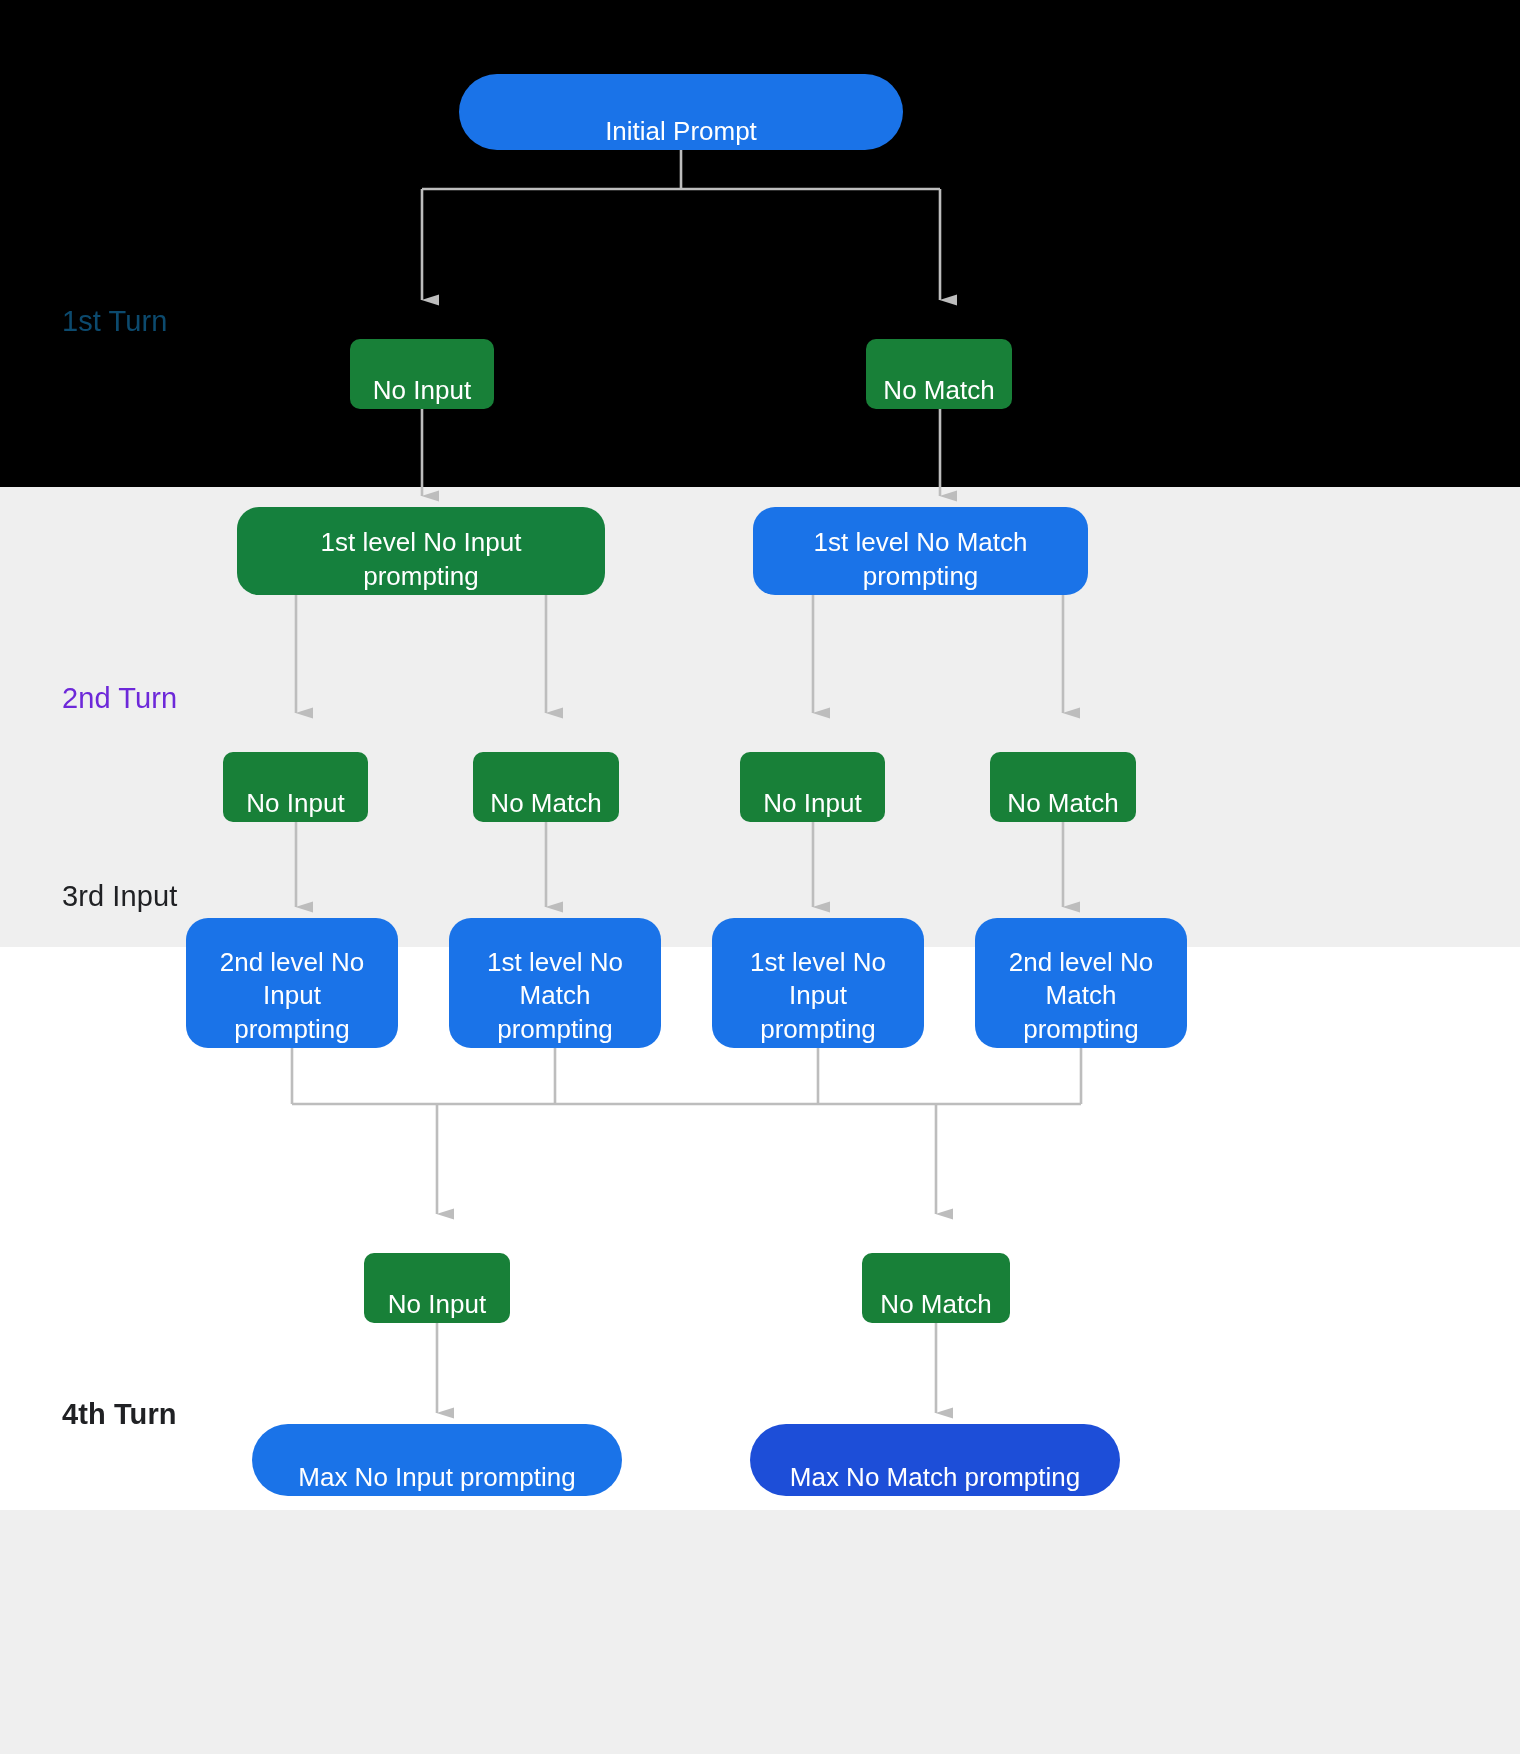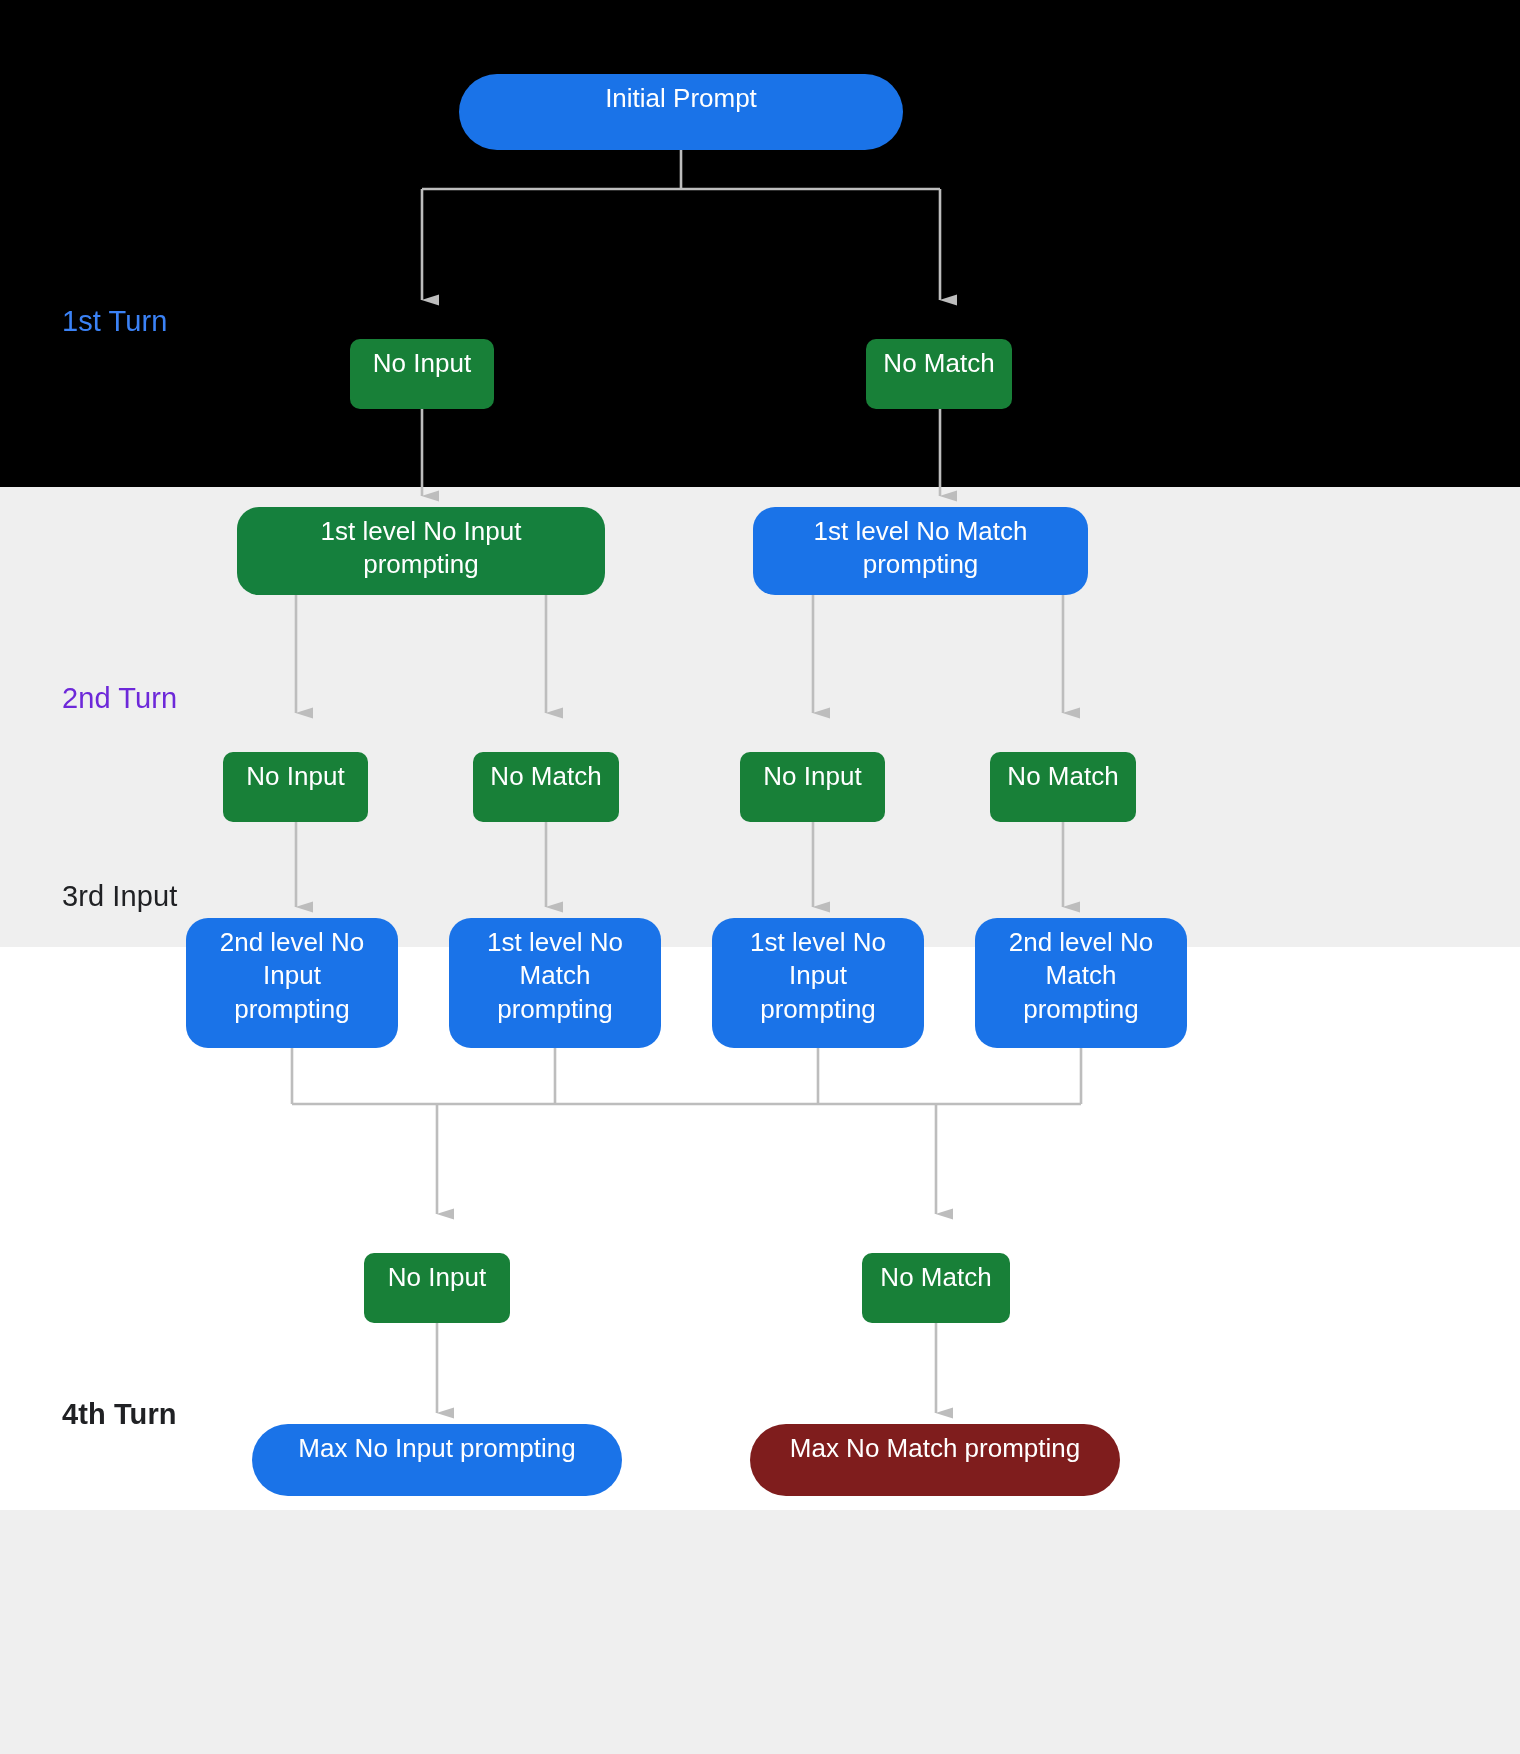--- a/index.html
+++ b/index.html
@@ -35,27 +35,27 @@
     left: 0;
     top: 0;
     width: 1520px;
     height: 1754px;
     pointer-events: none;
   }
   
   .node {
     position: absolute;
     display: flex;
-    align-items: flex-start;
+    align-items: flex-end;
     justify-content: center;
     text-align: center;
     color: #ffffff;
     box-sizing: border-box;
     line-height: 1.28;
-    padding: 8px 8px;
+    padding: 2px 8px;
   }
   .node.pill {
     background: #1a73e8;
     border-radius: 44px;
     font-size: 26px;
   }
   .node.rounded {
     background: #1a73e8;
     border-radius: 22px;
     font-size: 26px;
@@ -110,21 +110,21 @@
       <path d="M1081,1048 L1081,1104"></path>
       <path d="M292,1104 L1081,1104"></path>
       <path d="M437,1104 L437,1214" marker-end="url(#ah)"></path>
       <path d="M936,1104 L936,1214" marker-end="url(#ah)"></path>
 
       <path d="M437,1295 L437,1413" marker-end="url(#ah)"></path>
       <path d="M936,1295 L936,1413" marker-end="url(#ah)"></path>
     </g>
   </svg>
 
-  <div class="turn-label" id="tl0" style="left: 62px; top: 305px; color: #3b82f6;">1st Turn</div>
+  <div class="turn-label" id="tl0" style="left: 62px; top: 305px; color: #0c4a6e;">1st Turn</div>
   <div class="turn-label" id="tl1" style="left: 62px; top: 682px; color: #6d28d9;">2nd Turn</div>
   <div class="turn-label" id="tl2" style="left: 62px; top: 880px; color: rgb(32, 33, 36);">3rd Input</div>
   <div class="turn-label" id="tl3" style="left: 62px; top: 1398px; color: rgb(32, 33, 36); font-weight: bold;">4th Turn</div>
 
   <div id="node-layer">
       <div class="node pill" style="left: 459px; top: 74px; width: 444px; height: 76px; background: rgb(26, 115, 232);">
         <span>Initial Prompt</span>
       </div>
       <div class="node green" style="left: 350px; top: 311px; width: 144px; height: 70px; background: rgb(24, 128, 56);">
         <span>No Input</span>
@@ -164,18 +164,18 @@
       </div>
       <div class="node green" style="left: 364px; top: 1225px; width: 146px; height: 70px; background: rgb(24, 128, 56);">
         <span>No Input</span>
       </div>
       <div class="node green" style="left: 862px; top: 1225px; width: 148px; height: 70px; background: rgb(24, 128, 56);">
         <span>No Match</span>
       </div>
       <div class="node pill" style="left: 252px; top: 1424px; width: 370px; height: 72px; background: rgb(26, 115, 232);">
         <span>Max No Input prompting</span>
       </div>
-      <div class="node pill" style="left: 750px; top: 1424px; width: 370px; height: 72px; background: #7f1d1d;">
+      <div class="node pill" style="left: 750px; top: 1424px; width: 370px; height: 72px; background: #1d4ed8;">
         <span>Max No Match prompting</span>
       </div>
     </div>
 
 </div>
 
 </body></html>

